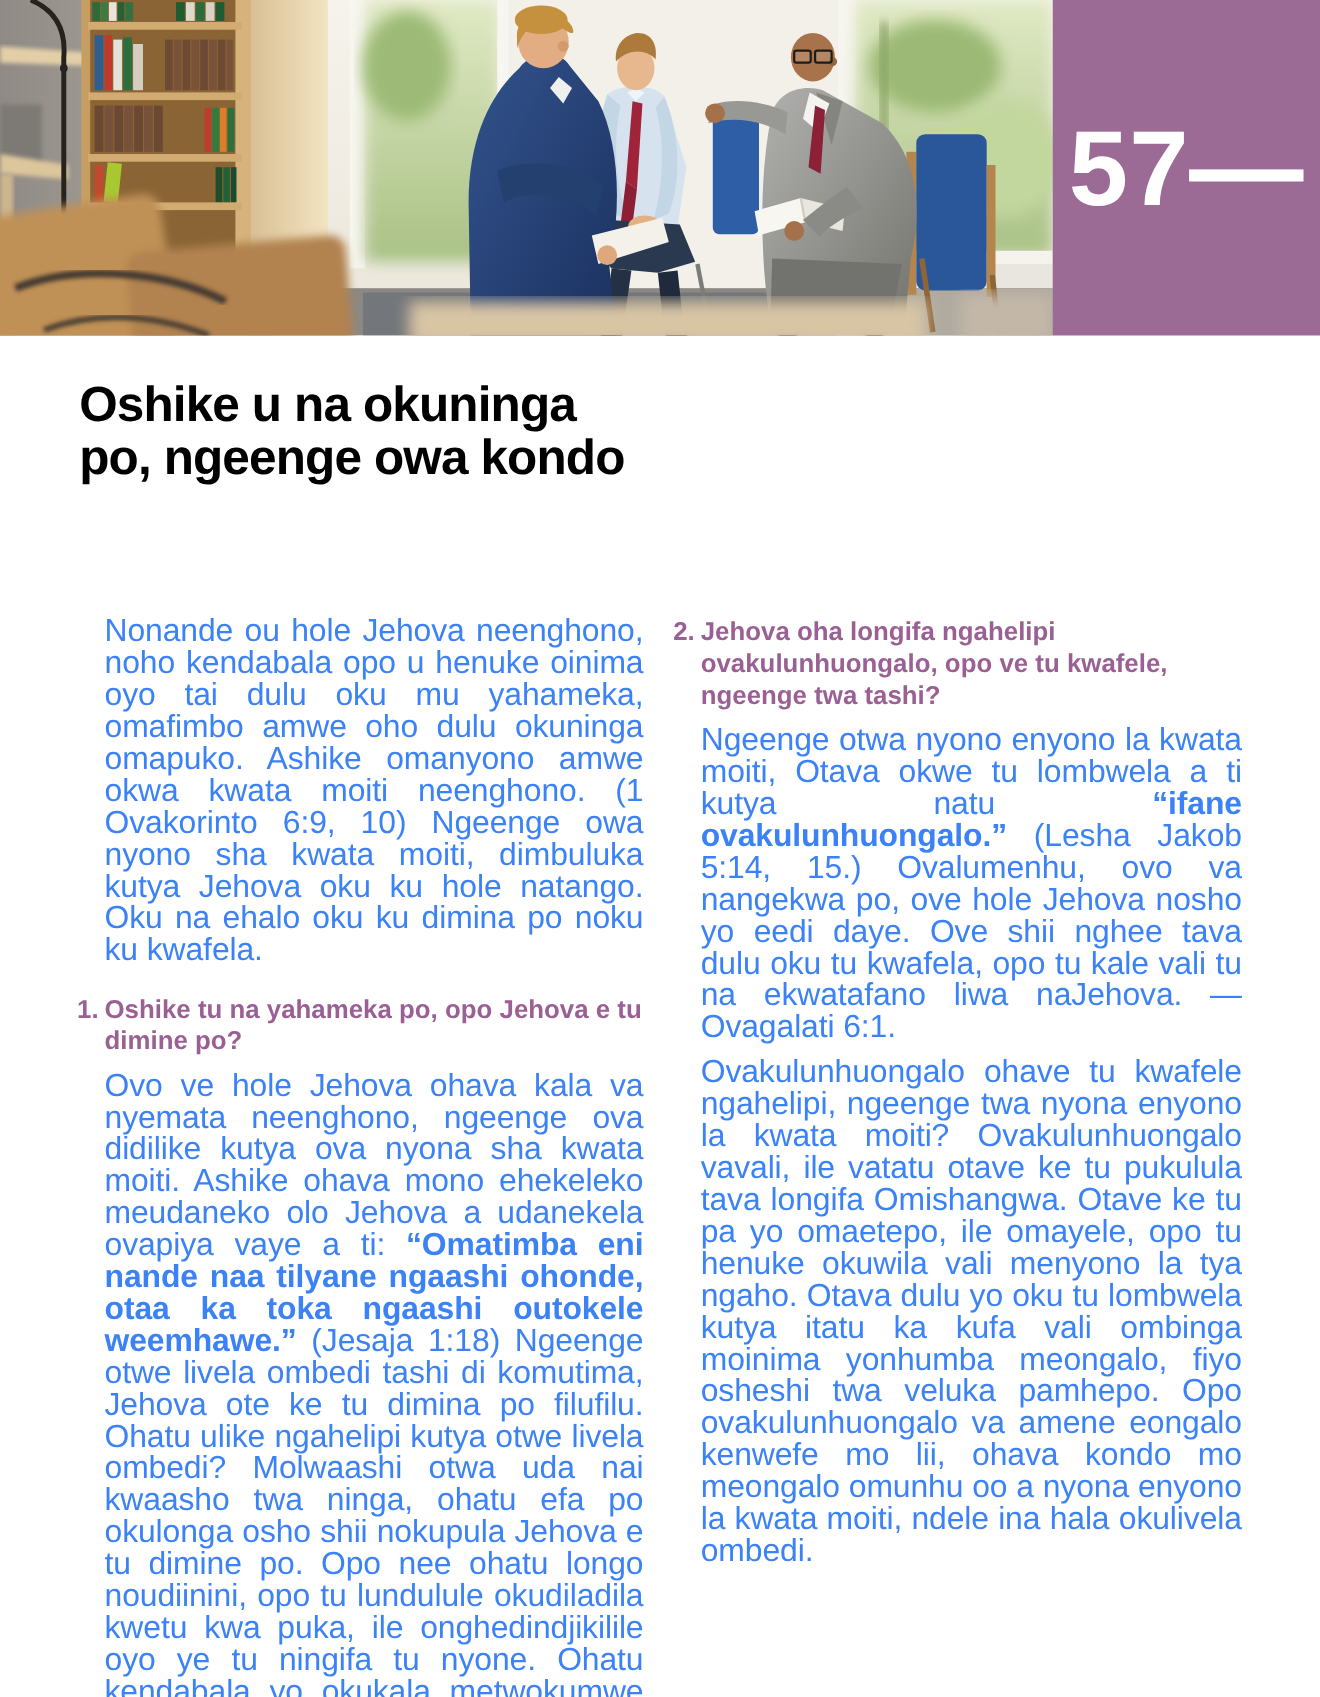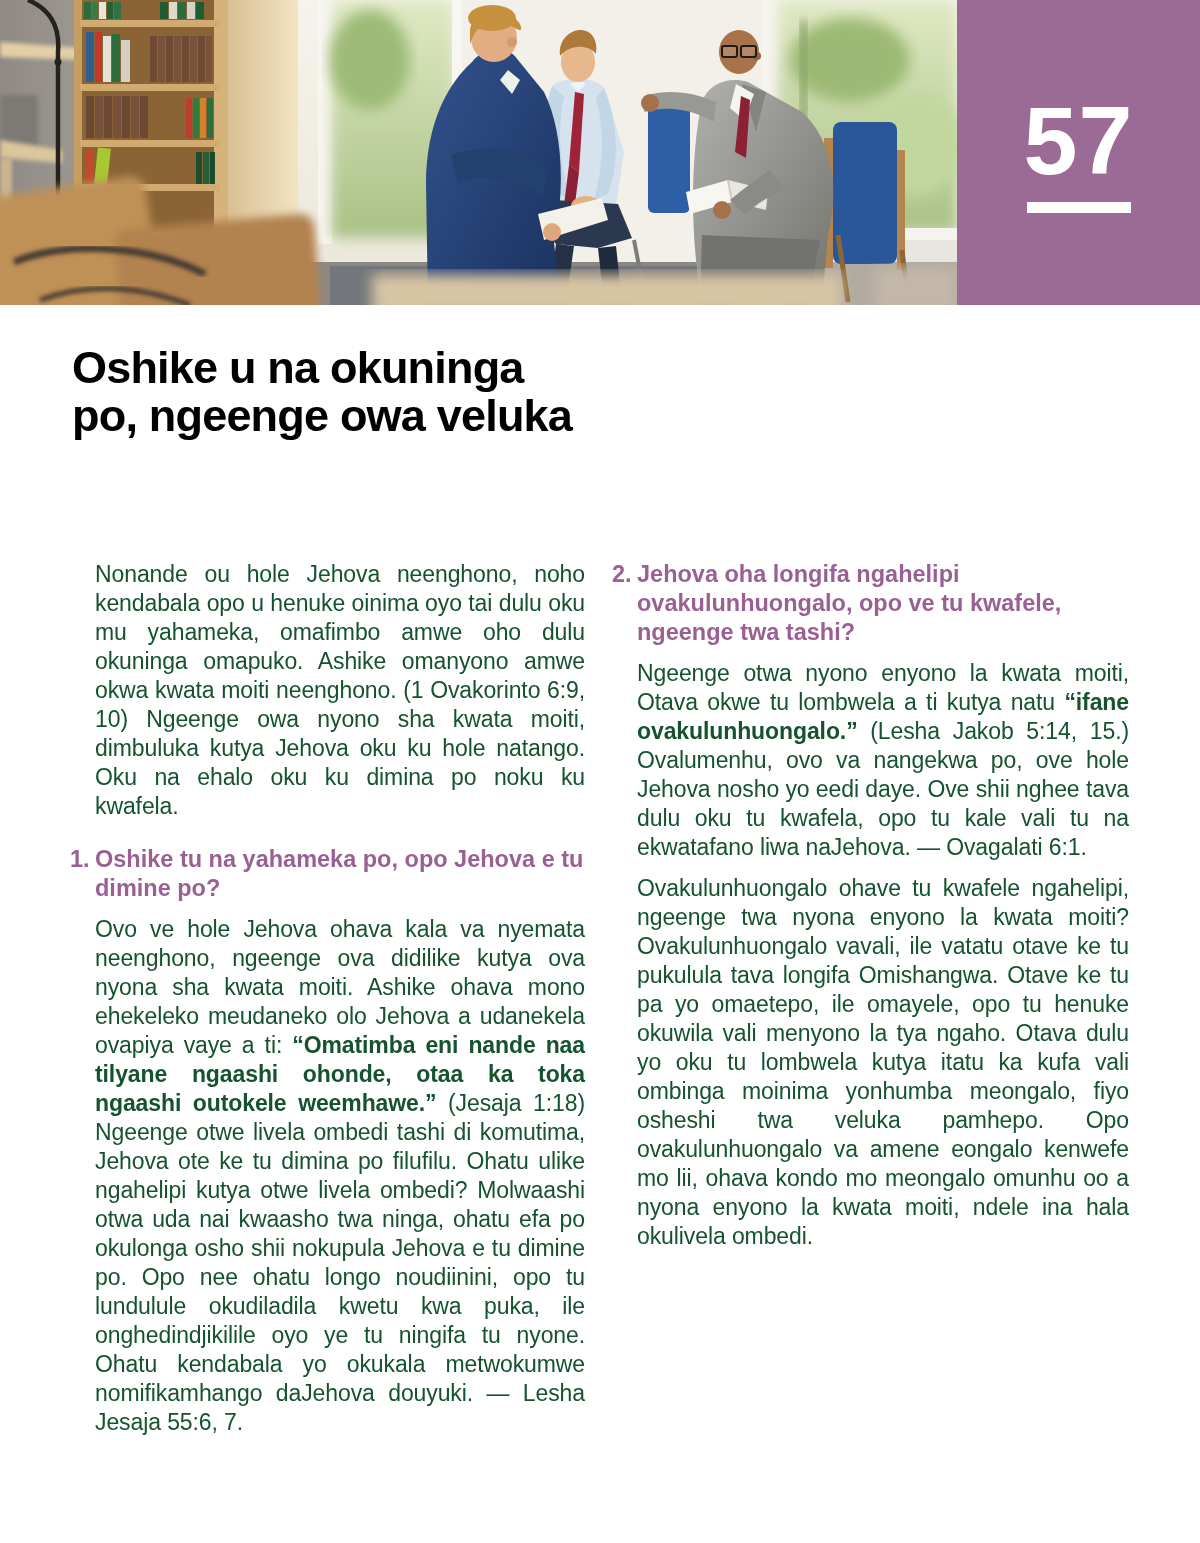--- a/index.html
+++ b/index.html
@@ -2,35 +2,35 @@
 <html><head>
 <meta charset="utf-8">
 <style>
   html,body{margin:0;padding:0;background:#ffffff;}
   .page{position:relative;width:1200px;height:1543px;background:#ffffff;overflow:hidden;
         font-family:"Liberation Sans","DejaVu Sans",sans-serif;color:#202020;}
   
   .header{position:absolute;top:0;left:0;width:1200px;height:305px;}
   .photo{position:absolute;top:0;left:0;width:957px;height:305px;overflow:hidden;}
   .badge{position:absolute;top:0;left:957px;width:243px;height:305px;background:#9b6a95;
-         display:flex;flex-direction:column;align-items:center;justify-content:center;
+         display:flex;flex-direction:row;align-items:center;justify-content:center;
          box-sizing:border-box;padding-top:0;}
   .lesson-number{font-size:97px;line-height:1;font-weight:bold;color:#ffffff;letter-spacing:1px;}
   .lesson-underline{width:104px;height:11px;background:#ffffff;margin-top:13px;}
   
   .title{position:absolute;left:72px;top:344px;margin:0;font-weight:bold;color:#000000;
          font-size:45px;line-height:48px;letter-spacing:-0.8px;white-space:nowrap;}
   
   .columns{position:absolute;top:560px;left:0;width:1200px;}
   .col{position:absolute;top:0;}
   .col-left{left:95px;width:490px;}
   .col-right{left:637px;width:492px;}
   .col > :first-child{margin-top:0;}
-  .body-par{margin:0 0 12px 0;font-size:23px;line-height:29px;text-align:justify;
-            color:#14532d;letter-spacing:-0.1px;}
+  .body-par{margin:0 0 12px 0;font-size:29px;line-height:29px;text-align:justify;
+            color:#3b82f6;letter-spacing:-0.1px;}
   .body-par .b{font-weight:bold;}
   .q-heading{position:relative;margin:24px 0 12px 0;font-size:23.5px;line-height:29px;
              font-weight:bold;color:#9a6094;text-align:left;}
   .q-num{position:absolute;left:-25px;top:0;}
 </style>
 </head>
 <body>
 
 <div class="page">
 
@@ -232,21 +232,21 @@
       </svg>
     </div>
     <div class="badge">
       <div class="lesson-number">57</div>
       <div class="lesson-underline"></div>
     </div>
   </header>
 
   <h1 class="title">
     <span>Oshike u na okuninga</span><br>
-    <span>po, ngeenge owa veluka</span><br>
+    <span>po, ngeenge owa kondo</span><br>
   </h1>
 
   <main class="columns">
 
     <section class="col col-left">
       <p class="body-par"><span>Nonande ou hole Jehova neenghono, noho kendabala opo u henuke oinima oyo tai dulu oku mu yahameka, omafimbo amwe oho dulu okuninga omapuko. Ashike omanyono amwe okwa kwata moiti neenghono. (1 Ovakorinto 6:9, 10) Ngeenge owa nyono sha kwata moiti, dimbuluka kutya Jehova oku ku hole natango. Oku na ehalo oku ku dimina po noku ku kwafela.</span></p>
 
       <h2 class="q-heading">
         <span class="q-num">1.</span>
         <span>Oshike tu na yahameka po, opo Jehova e tu dimine po?</span>

